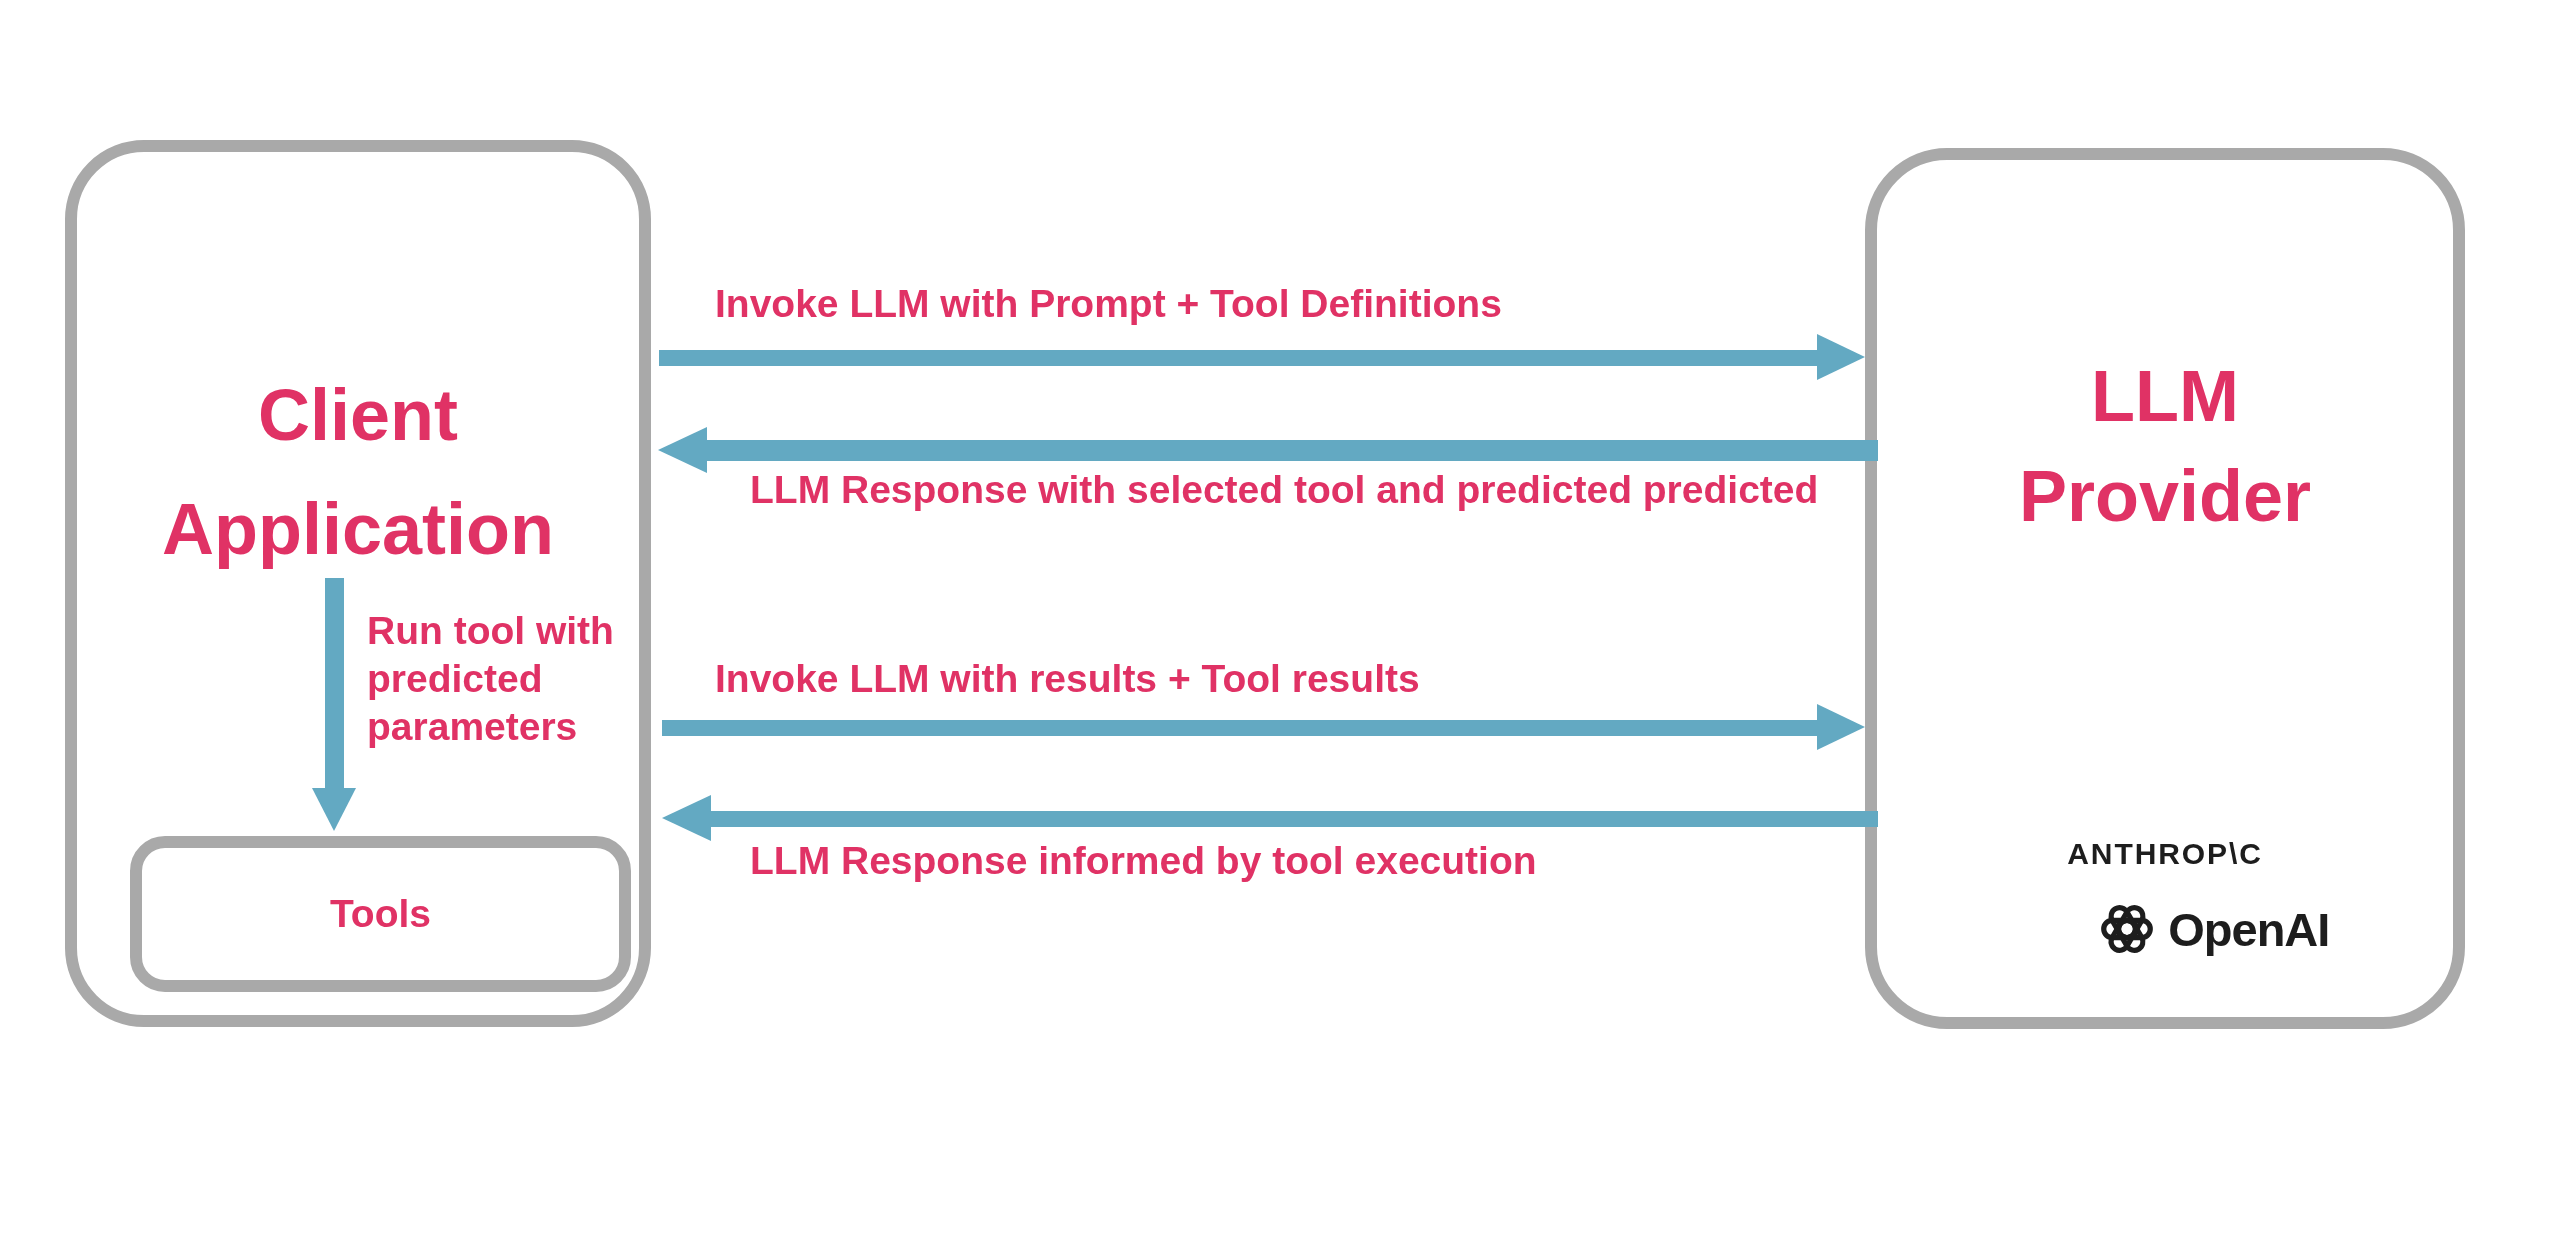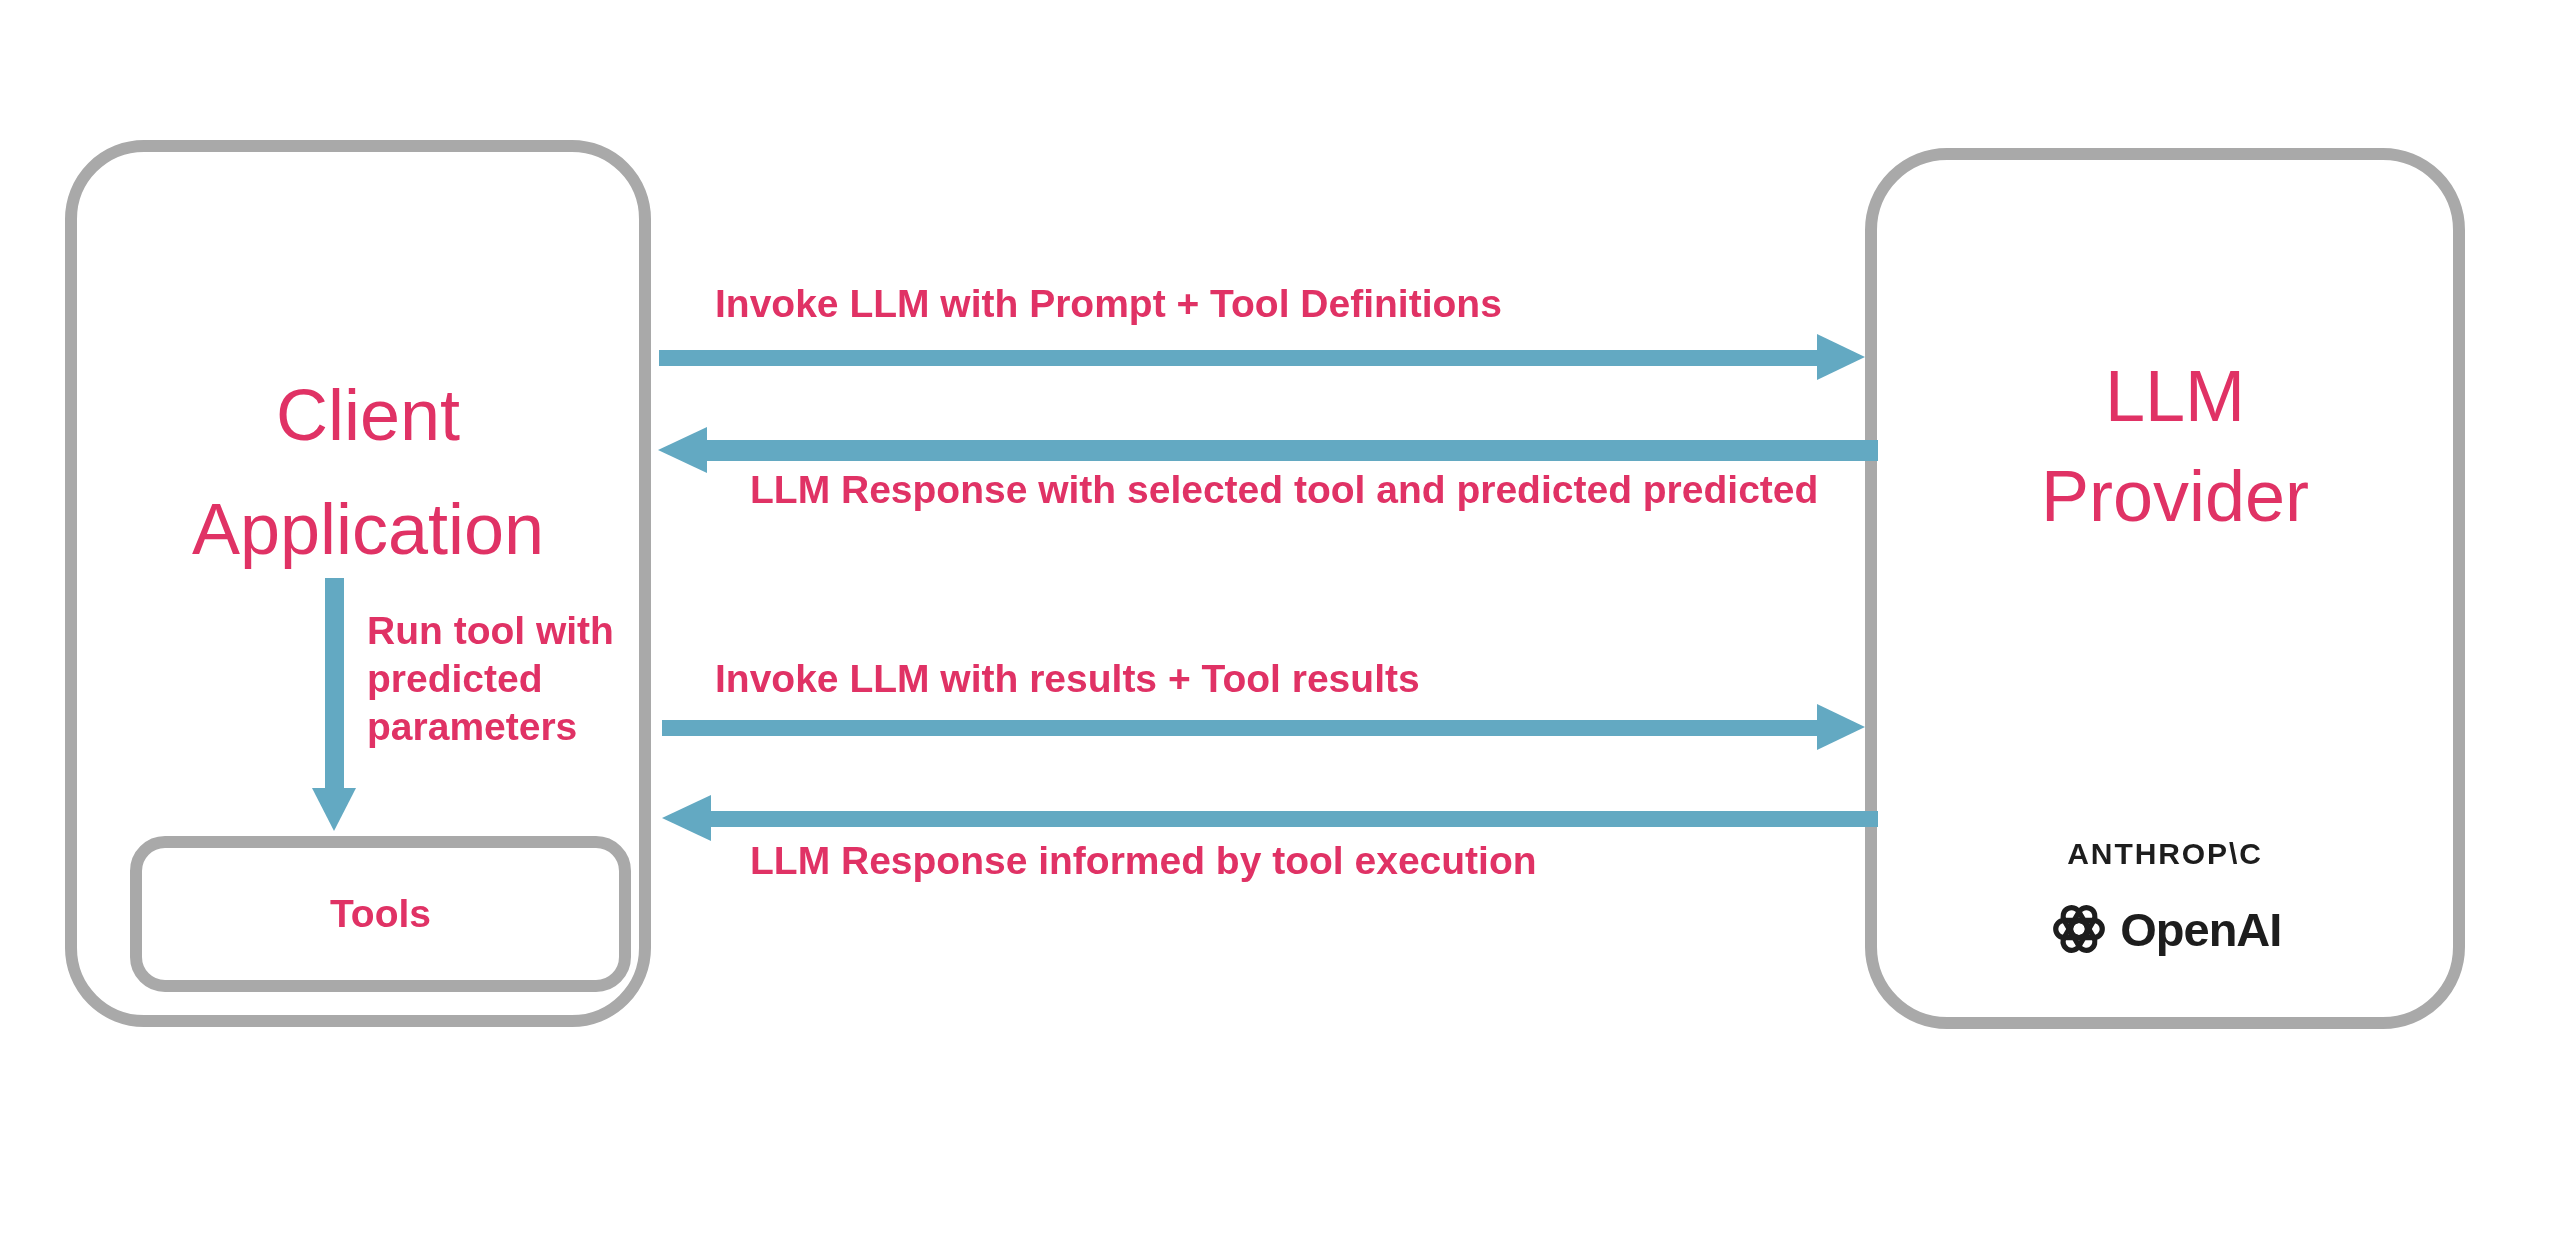--- a/index.html
+++ b/index.html
@@ -15,21 +15,21 @@
     border:12.6px solid var(--box-border-gray,#a9a9a9);
     background:transparent;
   }
   .client-box   { left:65px;   top:140px; width:586px; height:887px; border-radius:79px; }
   .provider-box { left:1865px; top:148px; width:600px; height:881px; border-radius:82px; }
   .tools-box    { left:130px;  top:836px; width:501px; height:156px; border-radius:35px;
                   display:flex; align-items:center; justify-content:center; }
 
   .title {
     position:absolute; color:var(--accent-pink,#e03265);
-    font-weight:400; text-align:center; white-space:pre-line;margin-left:10px;
+    font-weight:700; text-align:center; white-space:pre-line;
   }
   .client-title   { left:65px;   top:358px; width:586px; font-size:72px; line-height:114px; }
   .provider-title { left:1865px; top:346px; width:600px; font-size:72px; line-height:100px; }
 
   .tools-label { color:var(--accent-pink,#e03265); font-weight:700; font-size:39px; }
 
   .run-label {
     position:absolute; left:367px; top:607px;
     font-size:39px; line-height:48px; font-weight:700;
     color:var(--accent-pink,#e03265); white-space:pre-line;
@@ -72,20 +72,21 @@
 
   .anthropic-logo {
     position:absolute; left:1865px; top:837px; width:600px;
     text-align:center; font-size:30px; font-weight:800; letter-spacing:1.9px;
     color:var(--logo-black,#1d1d1d);
   }
   .openai-logo {
     position:absolute; left:1865px; top:899px; width:600px;
     display:flex; align-items:center; justify-content:center; gap:11.6px;
     color:var(--logo-black,#1d1d1d);
+    padding-left:48px;
   }
   .openai-wordmark { font-size:47px; font-weight:700; letter-spacing:-1px; }
   .openai-icon { display:block; }
 </style>
 </head>
 <body>
 
 <div class="canvas">
 
   <div class="box client-box"></div>

